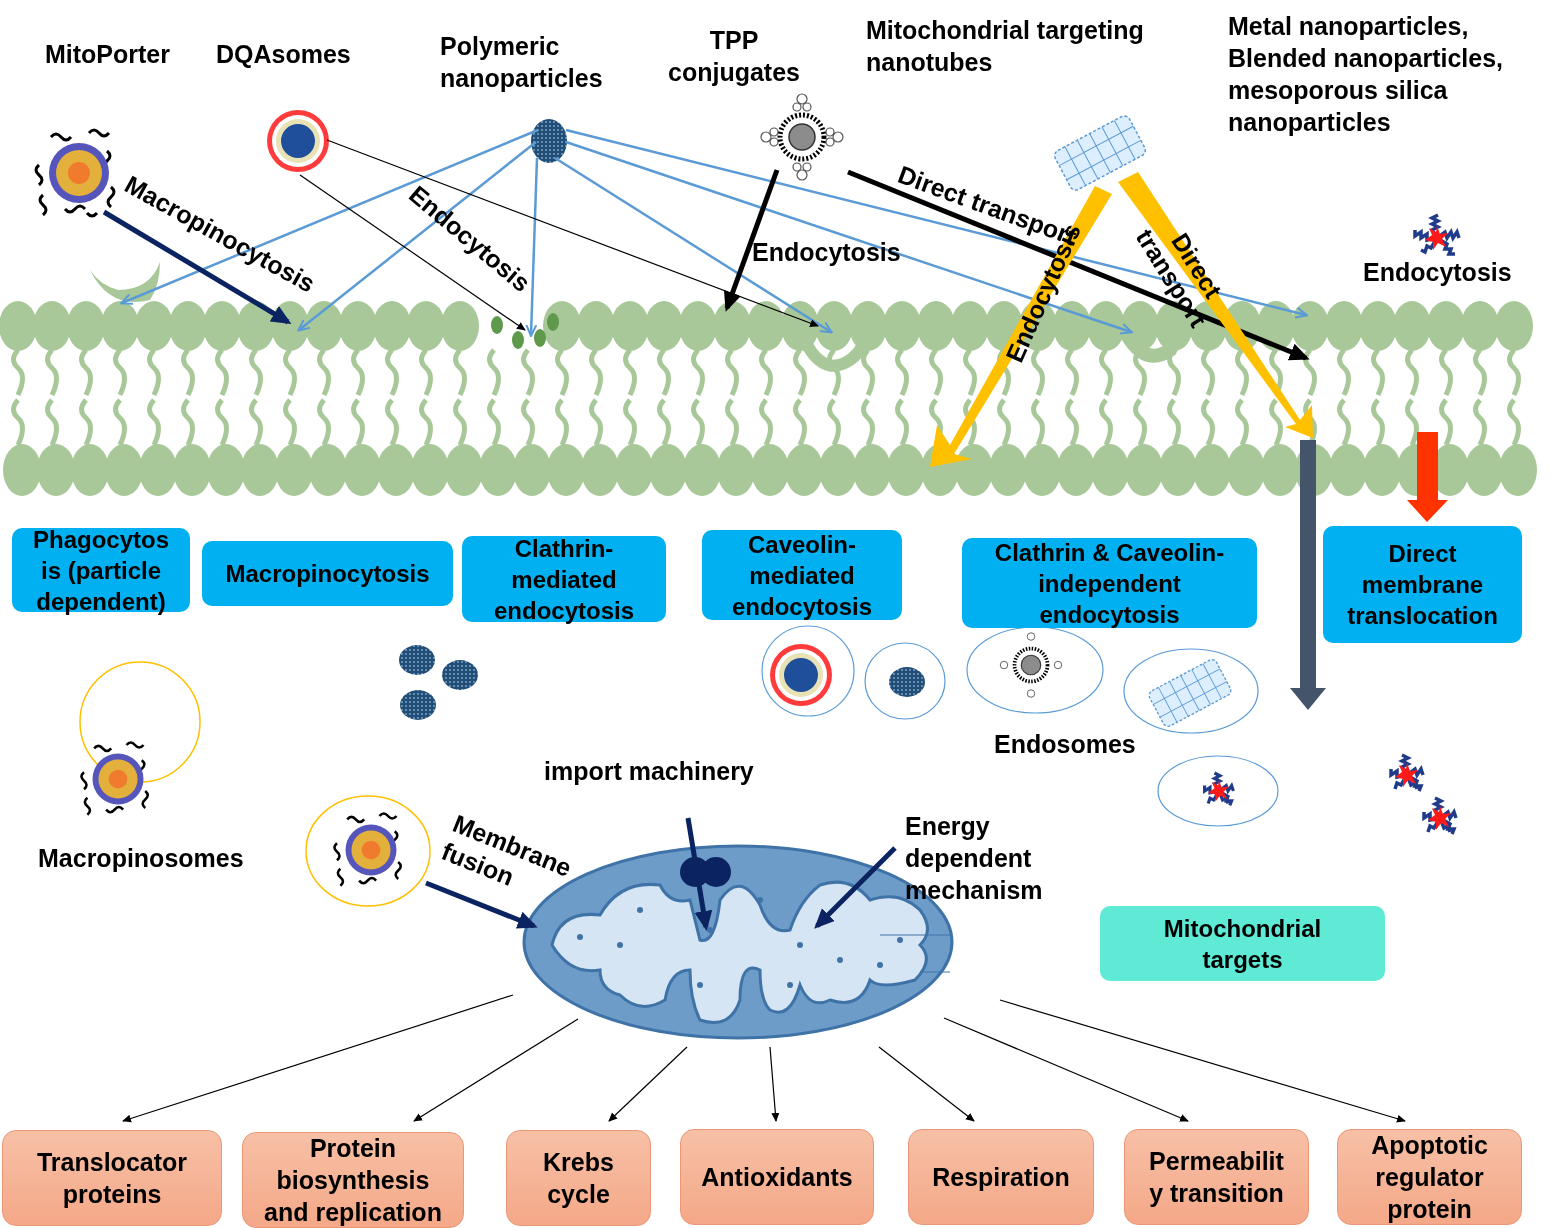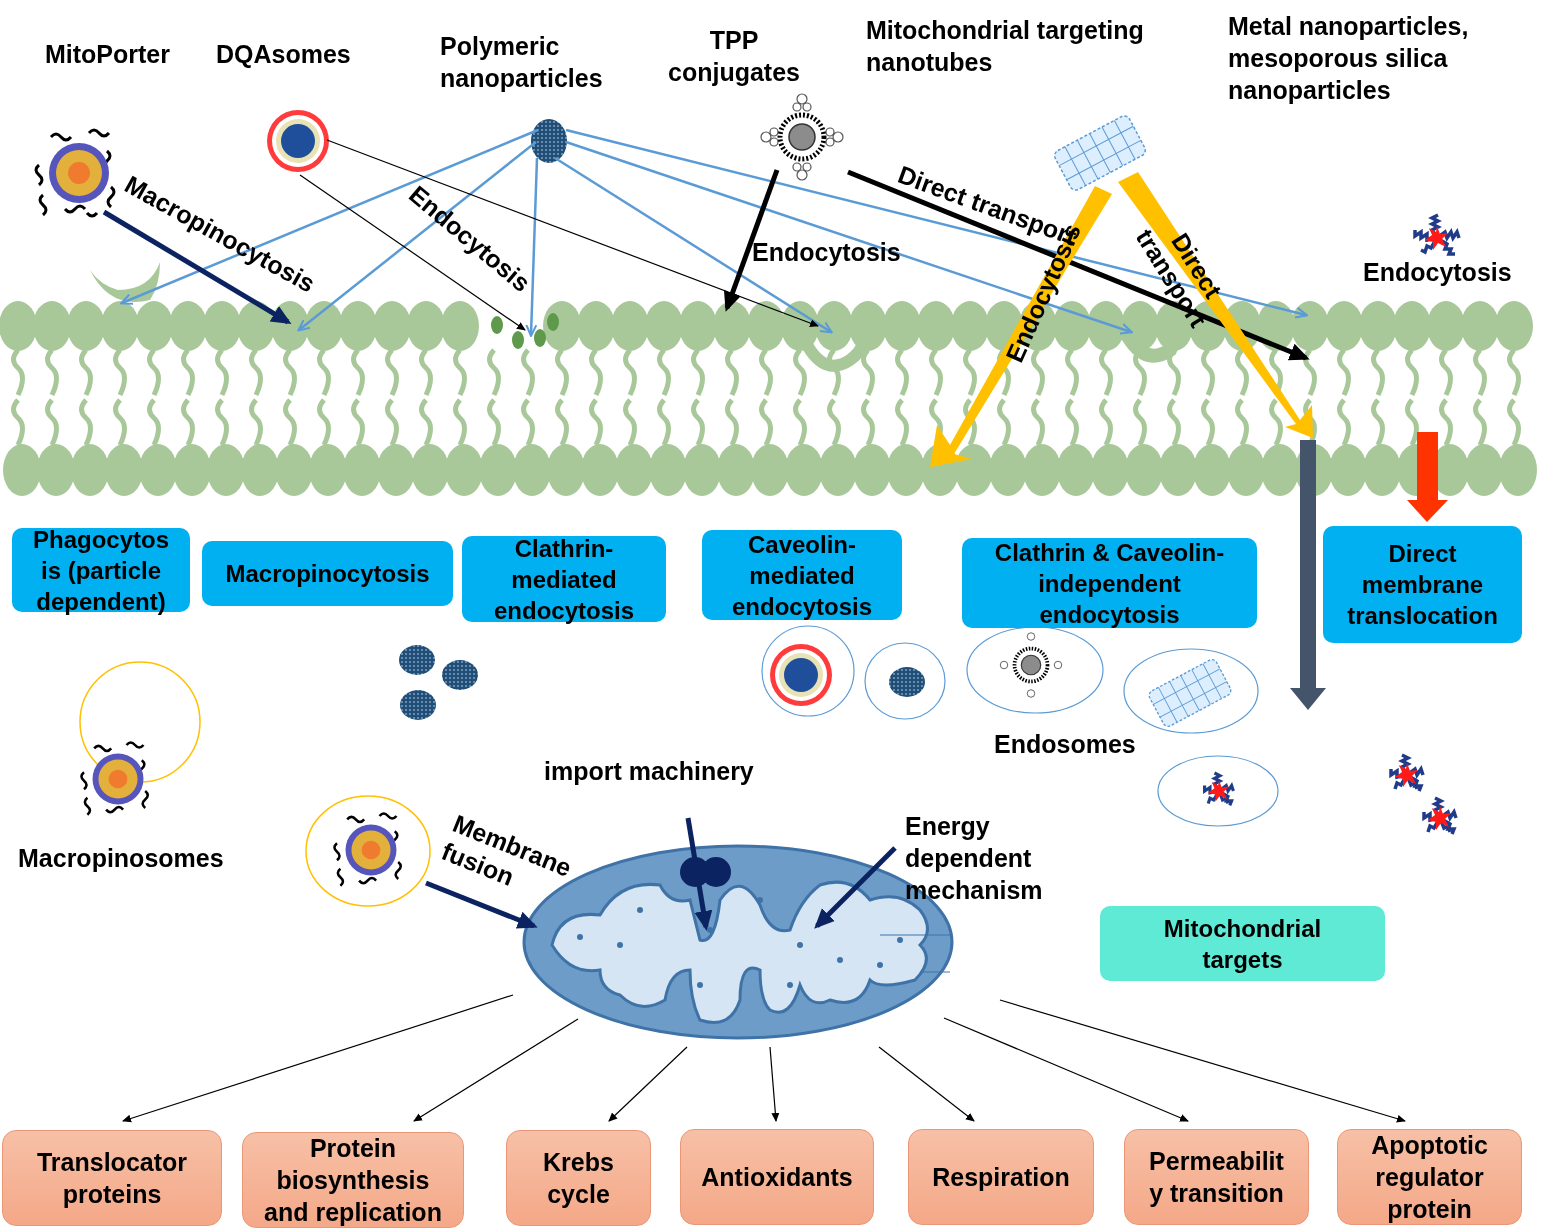--- a/index.html
+++ b/index.html
@@ -479,20 +479,21 @@
 <div class="lbl c" style="left:660px;top:24px;width:148px;">
   <div>TPP</div>
   <div>conjugates</div>
 </div>
 <div class="lbl" style="left:866px;top:14px;">
   <div>Mitochondrial targeting</div>
   <div>nanotubes</div>
 </div>
 <div class="lbl" style="left:1228px;top:10px;">
   <div>Metal nanoparticles,</div>
+  <div>Blended nanoparticles,</div>
   <div>mesoporous silica</div>
   <div>nanoparticles</div>
 </div>
 
 <div class="rot" style="left:134px;top:170px;transform:rotate(29deg);">Macropinocytosis</div>
 <div class="rot" style="left:422px;top:180px;transform:rotate(40deg);">Endocytosis</div>
 <div class="lbl" style="left:752px;top:236px;">Endocytosis</div>
 <div class="rot" style="left:904px;top:160px;transform:rotate(20deg);">Direct transport</div>
 <div class="rot" style="left:1000px;top:355px;transform:rotate(-66deg);">Endocytosis</div>
 <div class="rot" style="left:1190px;top:228px;transform:rotate(58deg);line-height:28px;">
@@ -534,21 +535,21 @@
 </div>
 <div class="bbox" style="left:1323px;top:526px;width:199px;height:117px;">
   <div>
       <div>Direct</div>
       <div>membrane</div>
       <div>translocation</div>
     </div>
 </div>
 
 <div class="lbl" style="left:994px;top:728px;">Endosomes</div>
-<div class="lbl" style="left:18px;top:842px;">Macropinosomes</div>
+<div class="lbl" style="left:38px;top:842px;">Macropinosomes</div>
 <div class="rot" style="left:460px;top:808px;transform:rotate(22deg);line-height:30px;">
   <div>Membrane</div>
   <div>fusion</div>
 </div>
 <div class="lbl" style="left:544px;top:755px;">
   <div>import machinery</div>
 </div>
 <div class="lbl" style="left:905px;top:810px;">
   <div>Energy</div>
   <div>dependent</div>

